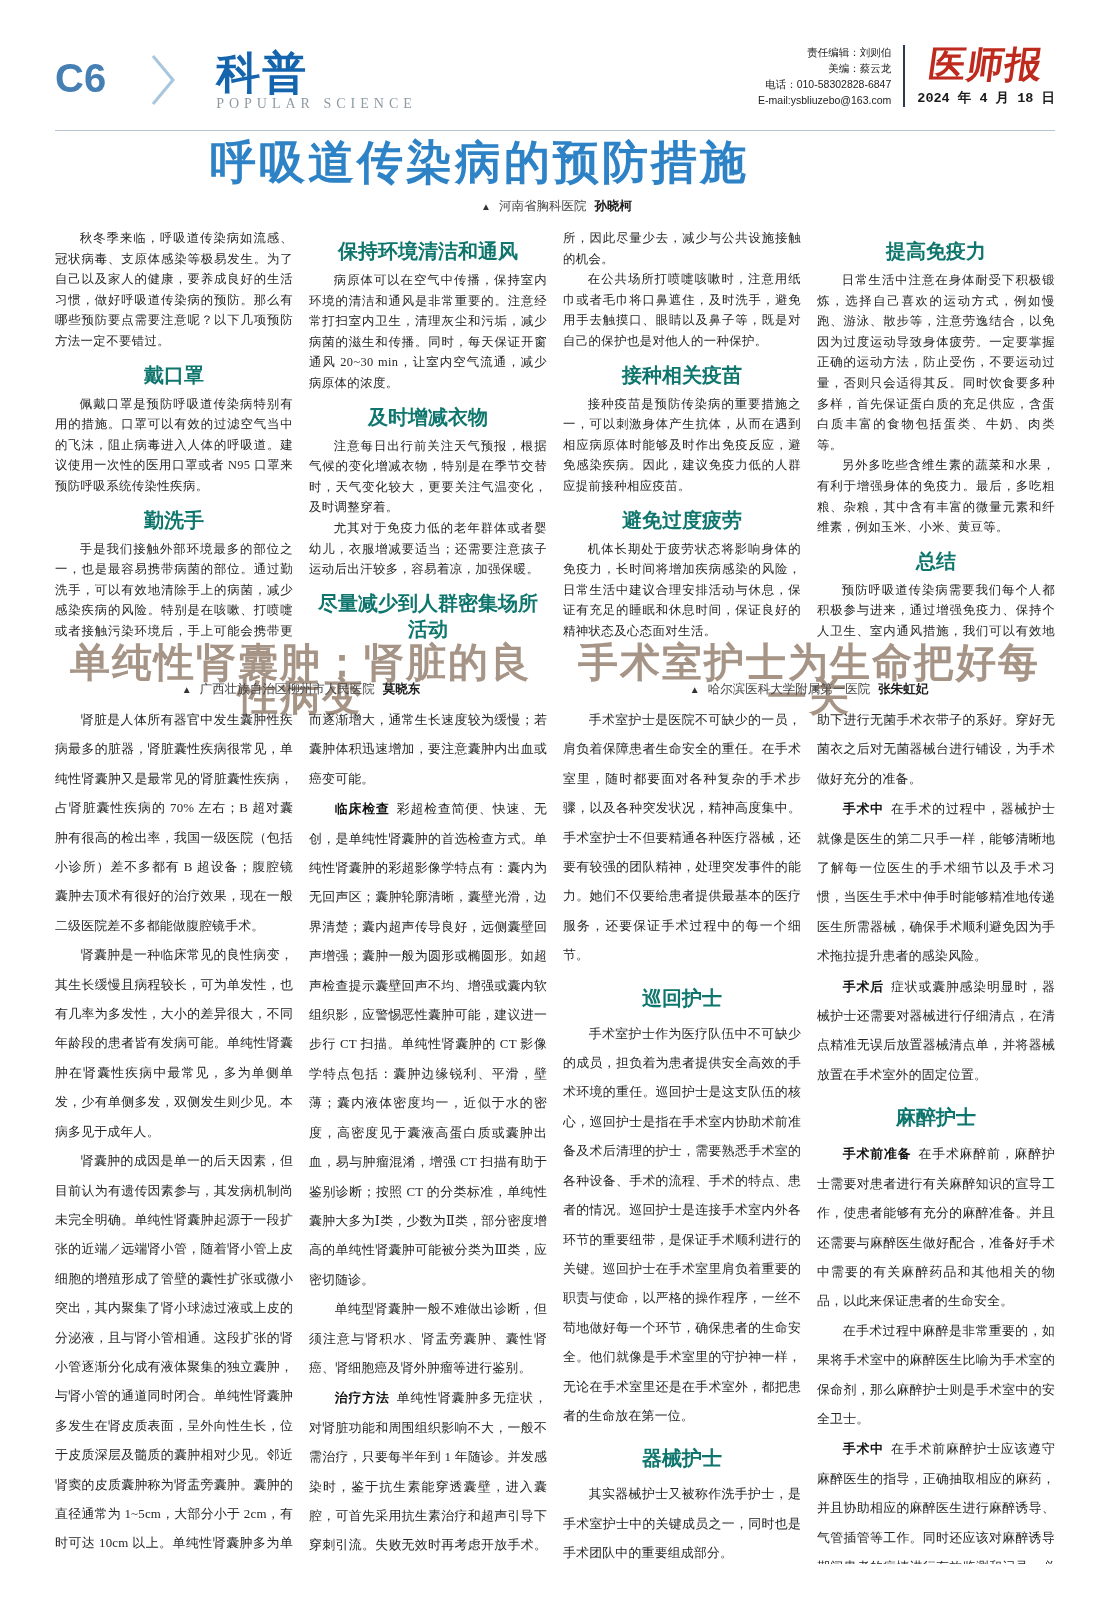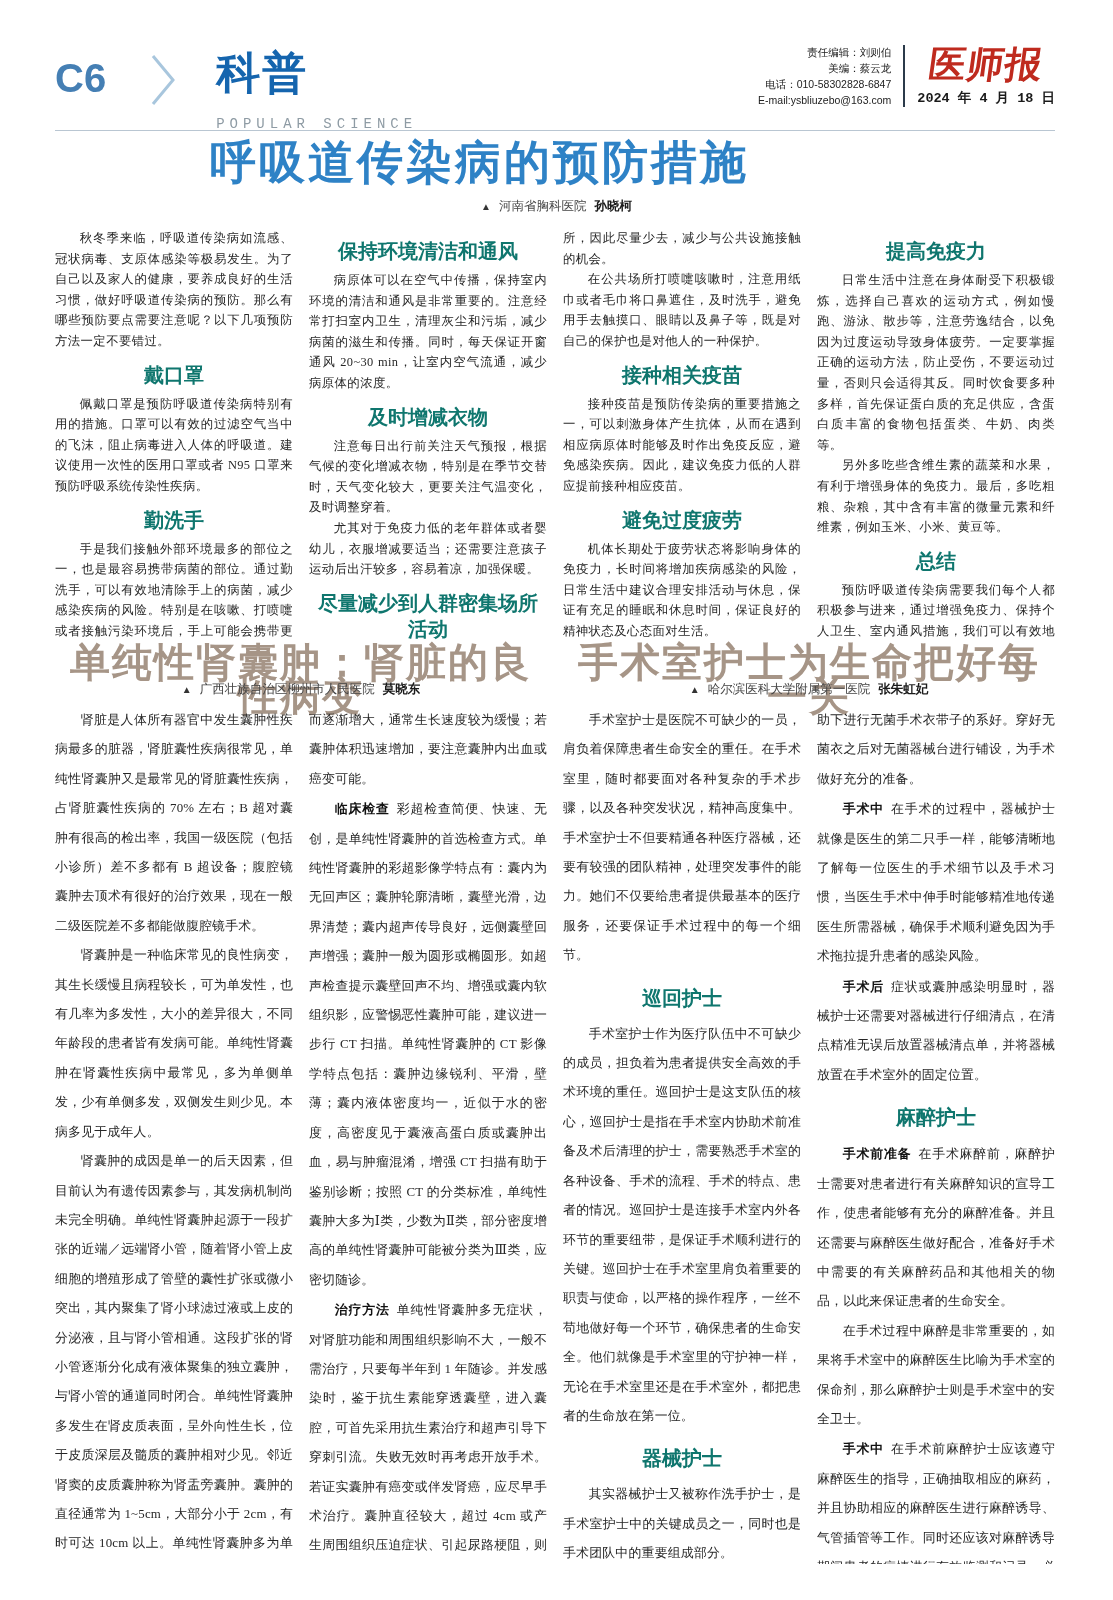--- a/index.html
+++ b/index.html
@@ -9,22 +9,22 @@
   
   .header{position:absolute;top:44px;left:55px;width:1000px;height:80px;}
   .header-rule{position:absolute;top:130px;left:55px;width:1000px;height:1px;background:#b9c6d2;}
   .header-left{position:absolute;left:0;top:6px;display:flex;align-items:flex-start;gap:34px;}
   .page-no{font-family:"Liberation Sans","DejaVu Sans",sans-serif;font-size:40px;font-weight:bold;
            color:#457fb4;line-height:56px;}
   .chev{margin:4px 6px 0 10px;}
   .section-block{display:flex;flex-direction:column;}
   .section-cn{font-family:"Liberation Sans","DejaVu Sans",sans-serif;font-size:44px;font-weight:900;
               color:#1565ae;line-height:46px;letter-spacing:2px;}
-  .section-en{font-family:Liberation Mono, monospace;font-size:14px;color:#8e9ba4;
-              letter-spacing:5px;margin-top:20px;}
+  .section-en{font-family:Liberation Serif, serif;font-size:14px;color:#8e9ba4;
+              letter-spacing:5px;margin-top:0;}
   .header-right{position:absolute;right:0;top:0;display:flex;align-items:center;}
   .editor-info{text-align:right;font-size:10.5px;line-height:16px;color:#222;
                font-family:"Liberation Sans","DejaVu Sans",sans-serif;}
   .vline{width:2px;height:62px;background:#2b3a4a;margin:0 12px;}
   .masthead-block{text-align:center;}
   .masthead{font-family:"Liberation Serif","DejaVu Serif",serif;font-size:37px;font-weight:900;
             color:#bf2a1e;transform:skewX(-8deg);line-height:40px;letter-spacing:1px;}
   .date{font-size:13.5px;font-weight:bold;color:#1a1a1a;margin-top:4px;
         font-family:Liberation Mono, monospace;}
 
@@ -145,20 +145,21 @@
   </div>
   <div class="cols cols-bottom cols-bl">
       <div class="col">
         <p class="para">肾脏是人体所有器官中发生囊肿性疾病最多的脏器，肾脏囊性疾病很常见，单纯性肾囊肿又是最常见的肾脏囊性疾病，占肾脏囊性疾病的 70% 左右；B 超对囊肿有很高的检出率，我国一级医院（包括小诊所）差不多都有 B 超设备；腹腔镜囊肿去顶术有很好的治疗效果，现在一般二级医院差不多都能做腹腔镜手术。</p>
         <p class="para">肾囊肿是一种临床常见的良性病变，其生长缓慢且病程较长，可为单发性，也有几率为多发性，大小的差异很大，不同年龄段的患者皆有发病可能。单纯性肾囊肿在肾囊性疾病中最常见，多为单侧单发，少有单侧多发，双侧发生则少见。本病多见于成年人。</p>
         <p class="para">肾囊肿的成因是单一的后天因素，但目前认为有遗传因素参与，其发病机制尚未完全明确。单纯性肾囊肿起源于一段扩张的近端／远端肾小管，随着肾小管上皮细胞的增殖形成了管壁的囊性扩张或微小突出，其内聚集了肾小球滤过液或上皮的分泌液，且与肾小管相通。这段扩张的肾小管逐渐分化成有液体聚集的独立囊肿，与肾小管的通道同时闭合。单纯性肾囊肿多发生在肾皮质表面，呈外向性生长，位于皮质深层及髓质的囊肿相对少见。邻近肾窦的皮质囊肿称为肾盂旁囊肿。囊肿的直径通常为 1~5cm，大部分小于 2cm，有时可达 10cm 以上。单纯性肾囊肿多为单腔，呈圆形或卵圆形，大多数囊肿的囊壁较薄。囊肿外层由纤维组织构成，散在分布浸润的单核细胞。若有炎症或慢性感染，囊壁可能增厚甚至钙化。单纯性肾囊肿的囊液多为清亮透明琥珀色，含微量蛋白。约 5% 的单纯性肾囊肿呈血性，即出血性囊肿，其中 50% 囊壁可能有恶变。</p>
       </div>
       <div class="col">
         <p class="para cont">而逐渐增大，通常生长速度较为缓慢；若囊肿体积迅速增加，要注意囊肿内出血或癌变可能。</p>
         <p class="para"><b class="lead">临床检查</b><span>彩超检查简便、快速、无创，是单纯性肾囊肿的首选检查方式。单纯性肾囊肿的彩超影像学特点有：囊内为无回声区；囊肿轮廓清晰，囊壁光滑，边界清楚；囊内超声传导良好，远侧囊壁回声增强；囊肿一般为圆形或椭圆形。如超声检查提示囊壁回声不均、增强或囊内软组织影，应警惕恶性囊肿可能，建议进一步行 CT 扫描。单纯性肾囊肿的 CT 影像学特点包括：囊肿边缘锐利、平滑，壁薄；囊内液体密度均一，近似于水的密度，高密度见于囊液高蛋白质或囊肿出血，易与肿瘤混淆，增强 CT 扫描有助于鉴别诊断；按照 CT 的分类标准，单纯性囊肿大多为Ⅰ类，少数为Ⅱ类，部分密度增高的单纯性肾囊肿可能被分类为Ⅲ类，应密切随诊。</span></p>
+        <p class="para">单纯型肾囊肿一般不难做出诊断，但须注意与肾积水、肾盂旁囊肿、囊性肾癌、肾细胞癌及肾外肿瘤等进行鉴别。</p>
         <p class="para"><b class="lead">治疗方法</b><span>单纯性肾囊肿多无症状，对肾脏功能和周围组织影响不大，一般不需治疗，只要每半年到 1 年随诊。并发感染时，鉴于抗生素能穿透囊壁，进入囊腔，可首先采用抗生素治疗和超声引导下穿刺引流。失败无效时再考虑开放手术。若证实囊肿有癌变或伴发肾癌，应尽早手术治疗。囊肿直径较大，超过 4cm 或产生周围组织压迫症状、引起尿路梗阻，则需要行囊液抽吸术并囊内注射硬化剂。常用的硬化剂有无水酒精和氟聚硅醇，后者比前者安全。上述处理无效，症状或囊肿感染明显时，可行囊肿去除术或肾部分切除术。如因囊肿导致肾严重感染，肾功能已严重受损而对侧肾功能正常时，可作肾切除术。单纯性肾囊肿进展缓慢，预后良好。随年龄增长，囊肿数目和体积均增大，但数目增加快于体积。如果 CT 发现可疑的单纯性肾囊肿，应重复扫描。</span></p>
       </div>
     </div>
 
   <div class="sub-title sub-title-right">手术室护士为生命把好每一关</div>
   <div class="byline sub-byline-right">
     <span class="marker">▲</span>
     <span>哈尔滨医科大学附属第一医院</span>
     <span class="author">张朱虹妃</span>
   </div>

